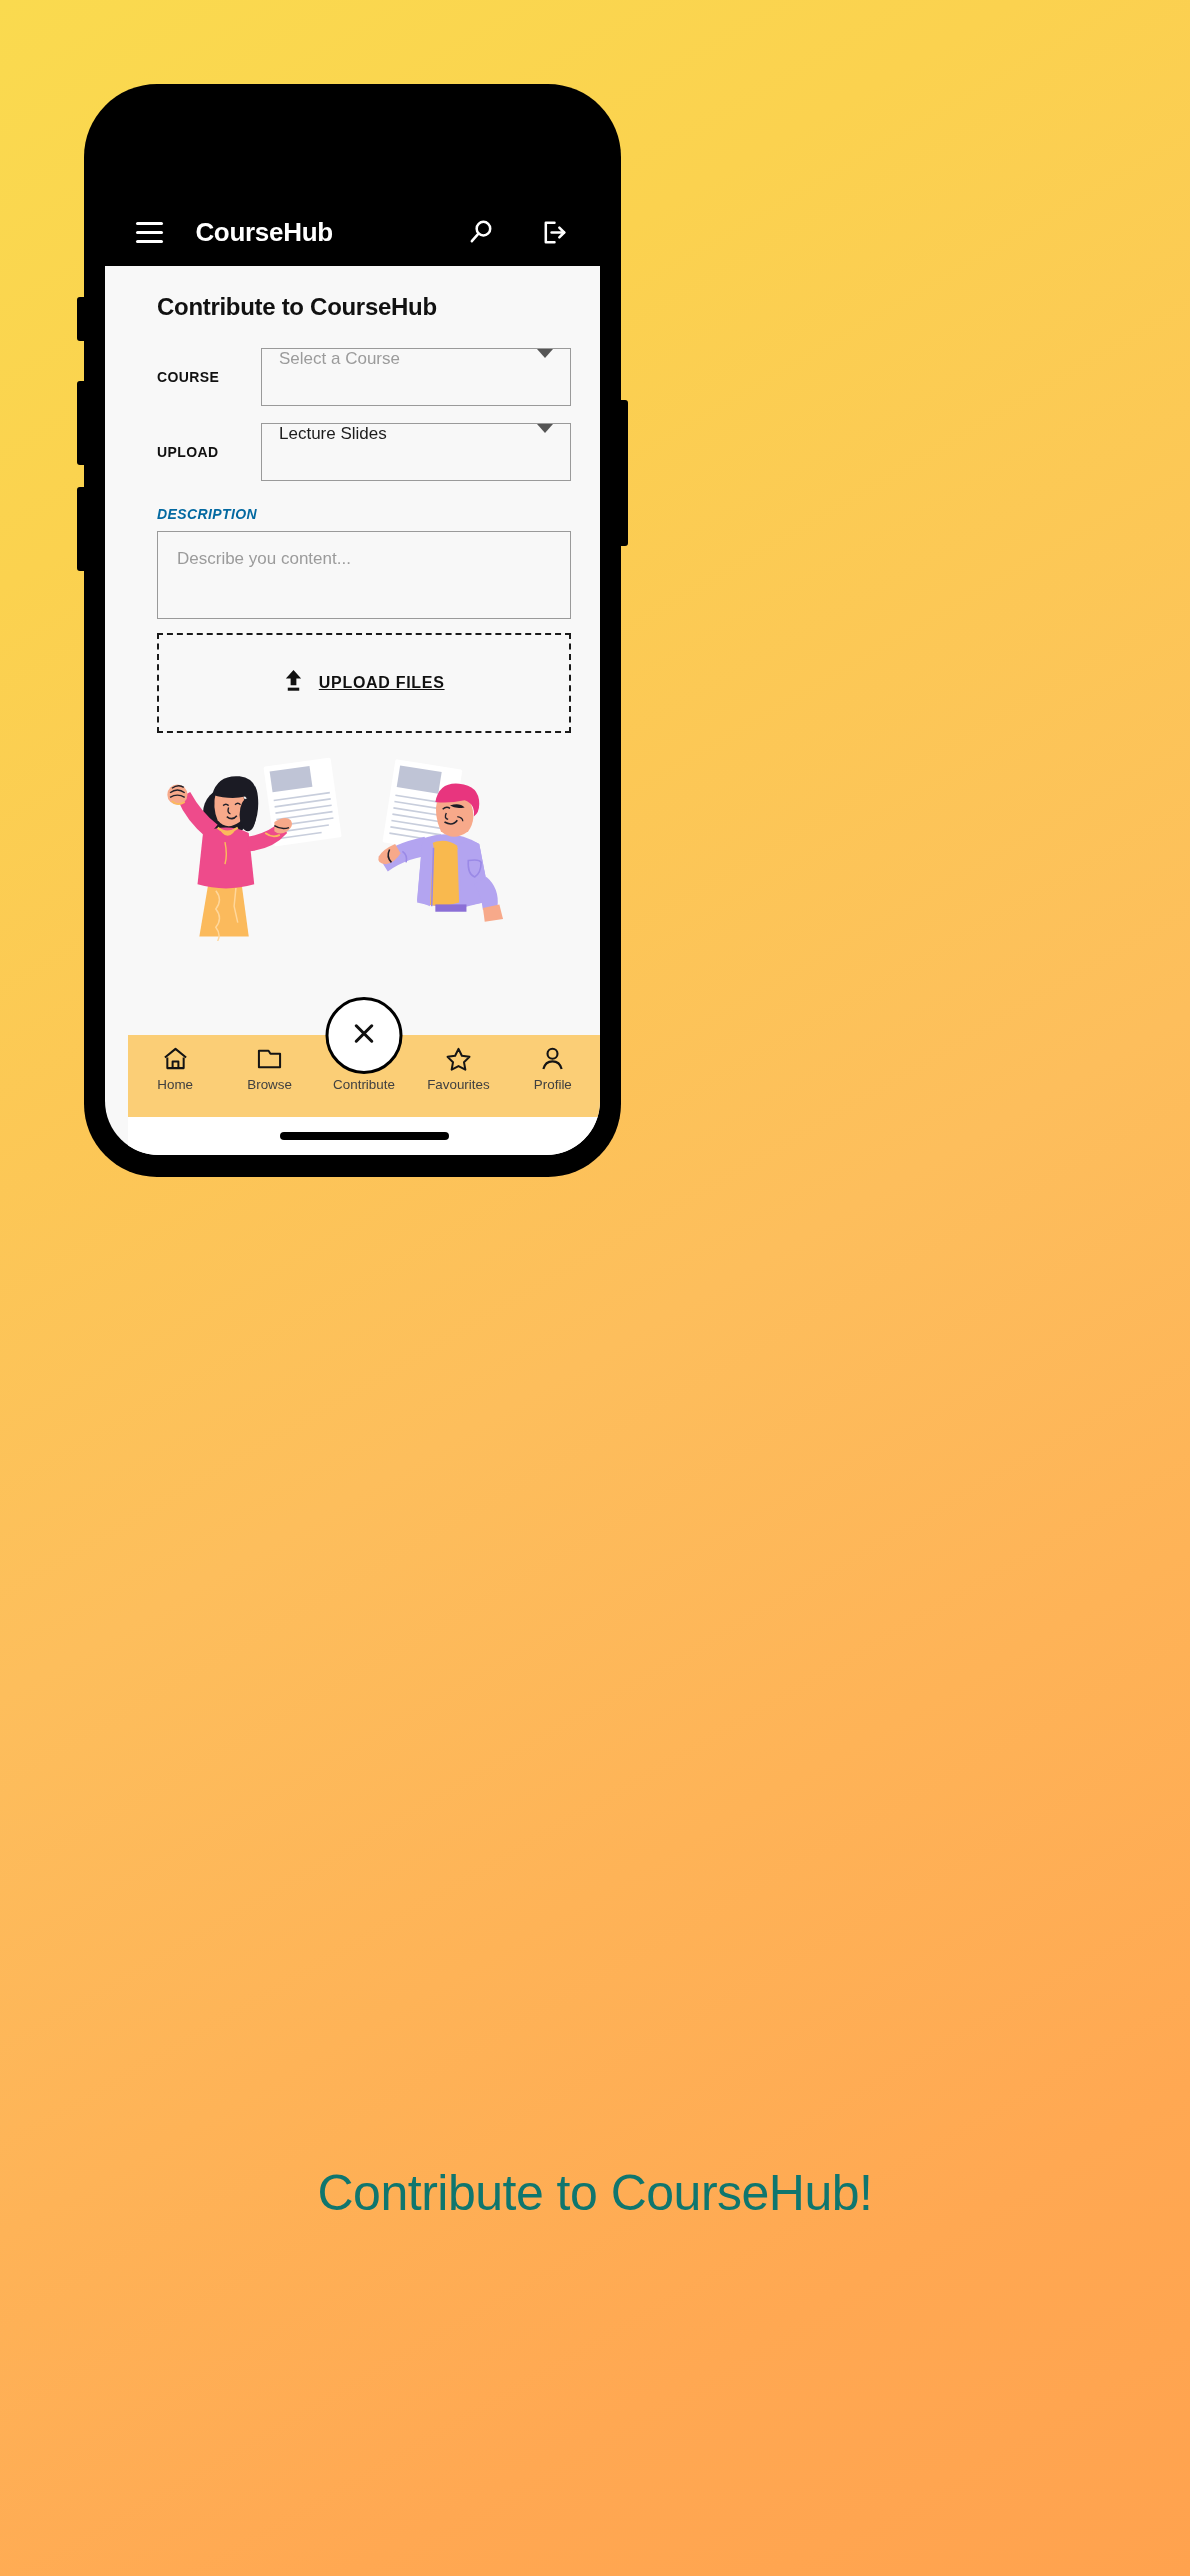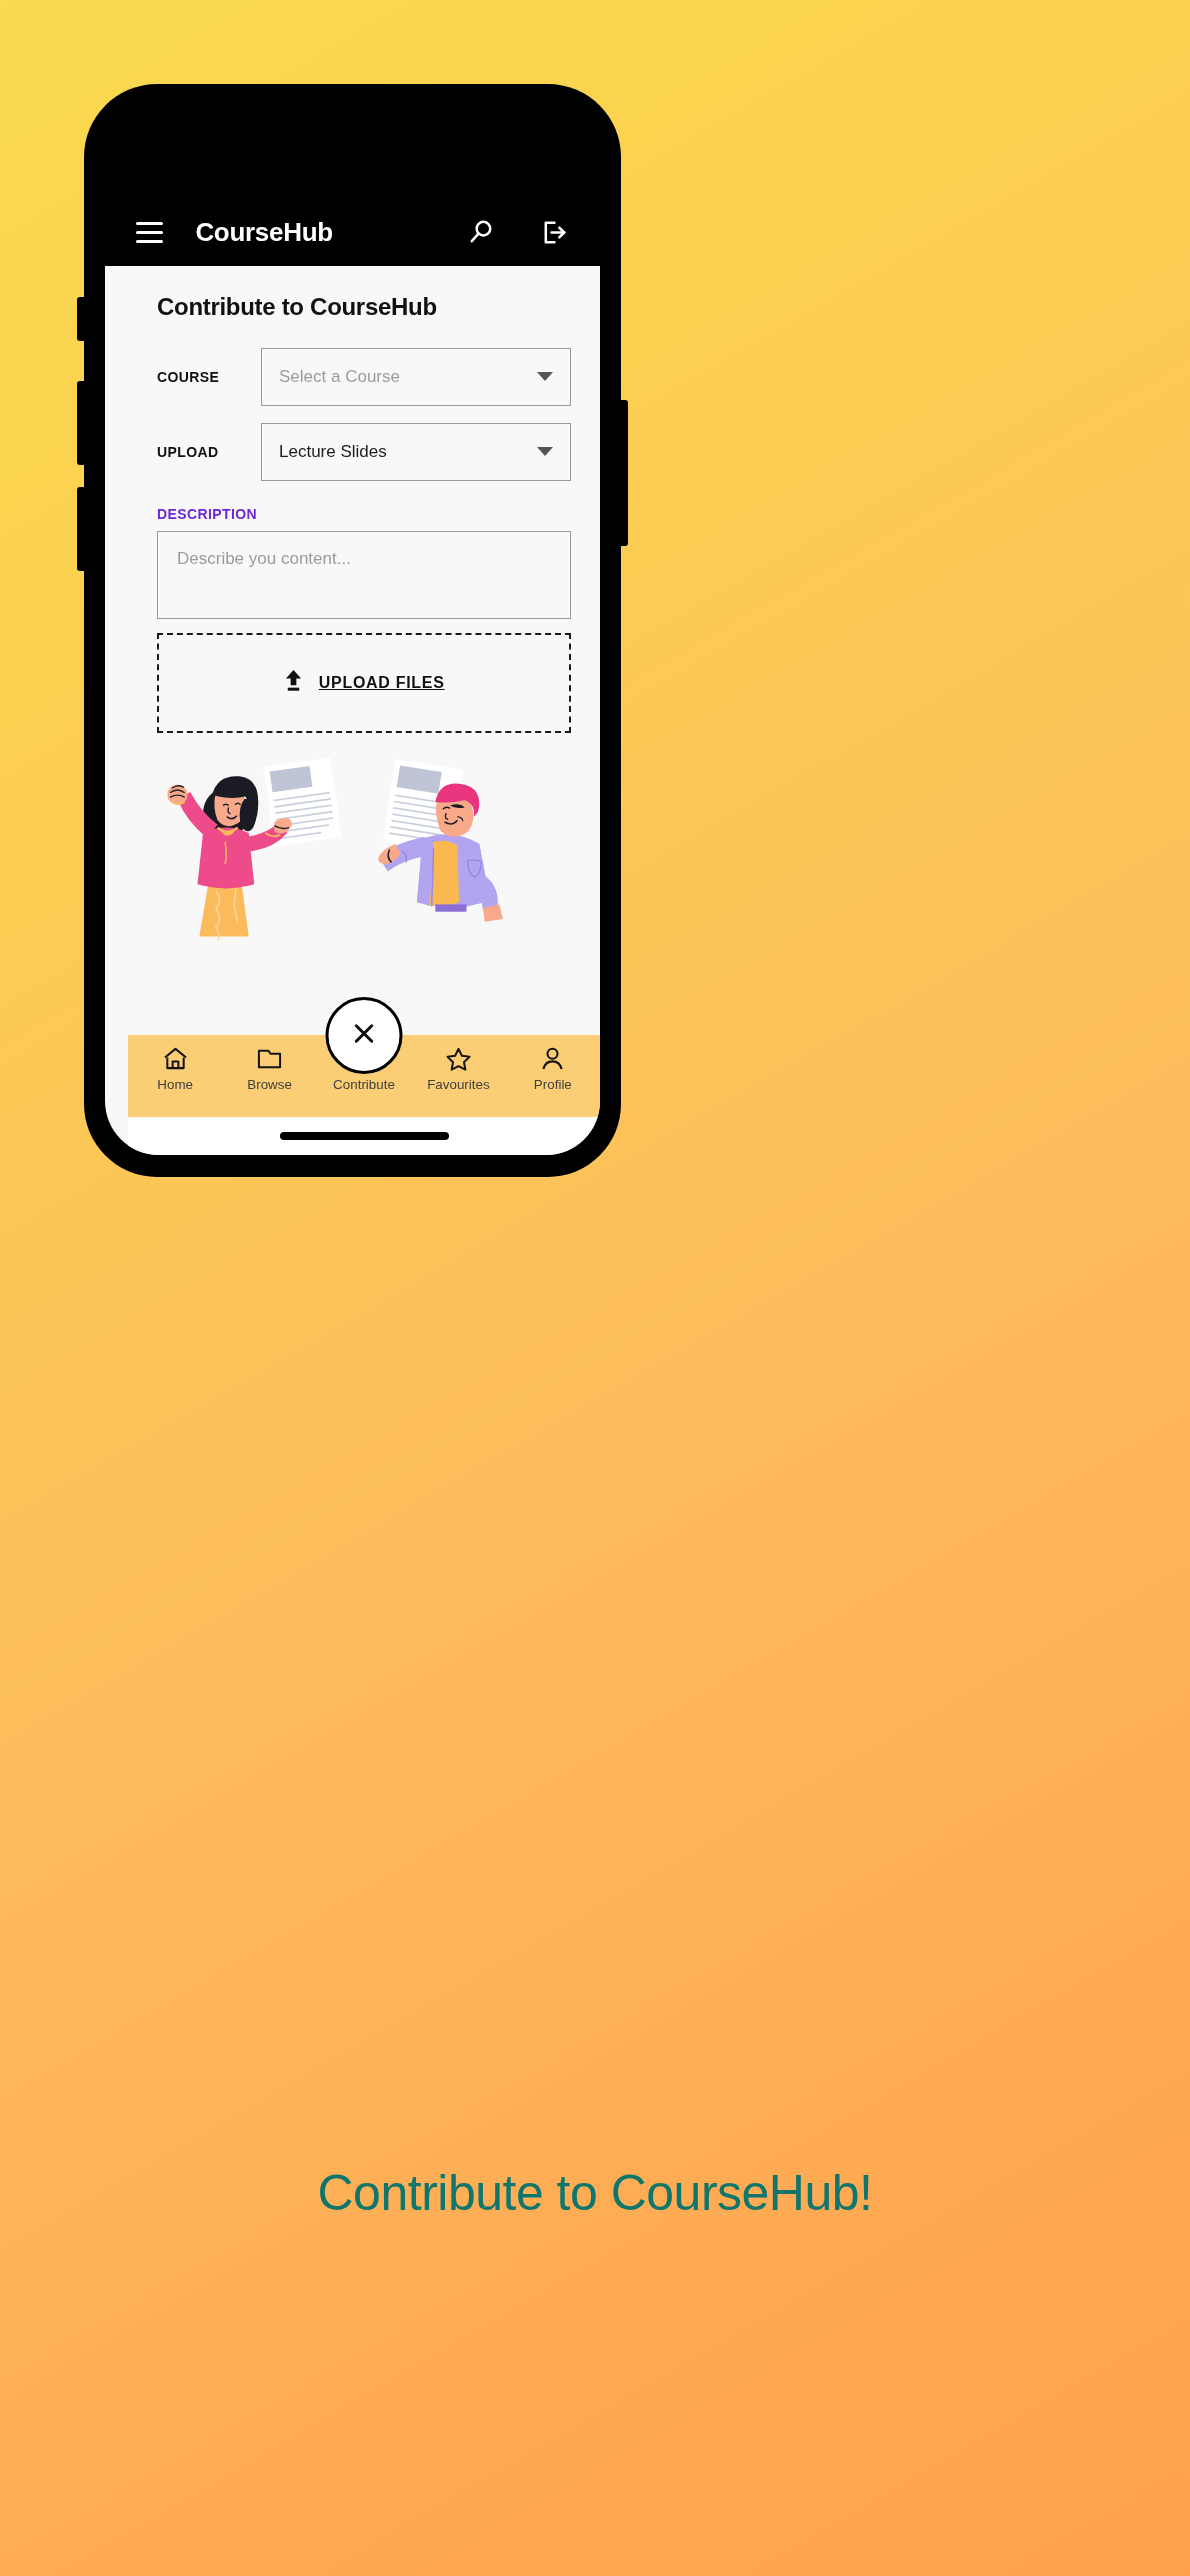--- a/index.html
+++ b/index.html
@@ -82,37 +82,38 @@
   .field-label {
     width: 104px; flex: none;
     font-size: 14px; font-weight: bold; color: #111;
     letter-spacing: 0.4px;
   }
   .select-box {
     flex: 1;
     height: 58px;
     border: 1.2px solid #9a9a9a;
     background: #F8F8F8;
-    display: flex; align-items: center;
+    display: flex; 
     padding: 0 17px;
     cursor: pointer;
   }
   .select-value { font-size: 17px; color: #1d1d1d; flex: 1; }
   .select-value.placeholder { color: #9b9b9b; }
   .caret {
     width: 0; height: 0;
     border-left: 8.6px solid transparent;
     border-right: 8.6px solid transparent;
     border-top: 9.6px solid #555;
   }
 
   #desc-label {
-    font-size: 14px; font-weight: bold; color: #6d28d9;
+    font-size: 14px; font-weight: bold; color: #0369a1;
     letter-spacing: 0.4px;
     margin: 25px 0 9.6px 0;
+    font-style: italic;
   }
   #desc-box {
     border: 1.2px solid #9a9a9a;
     background: #F8F8F8;
     height: 88px;
     padding: 17px 19px;
     font-size: 17px;
     color: #9b9b9b;
     cursor: text;
   }

